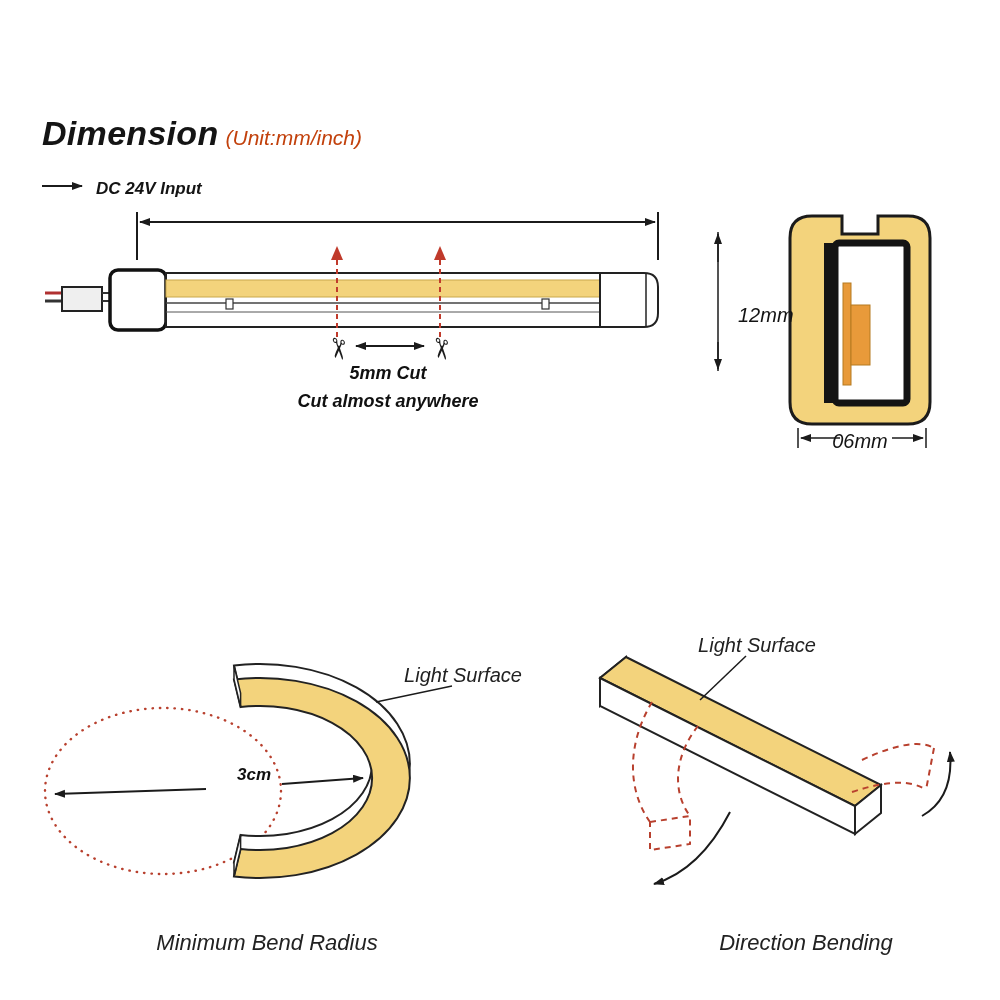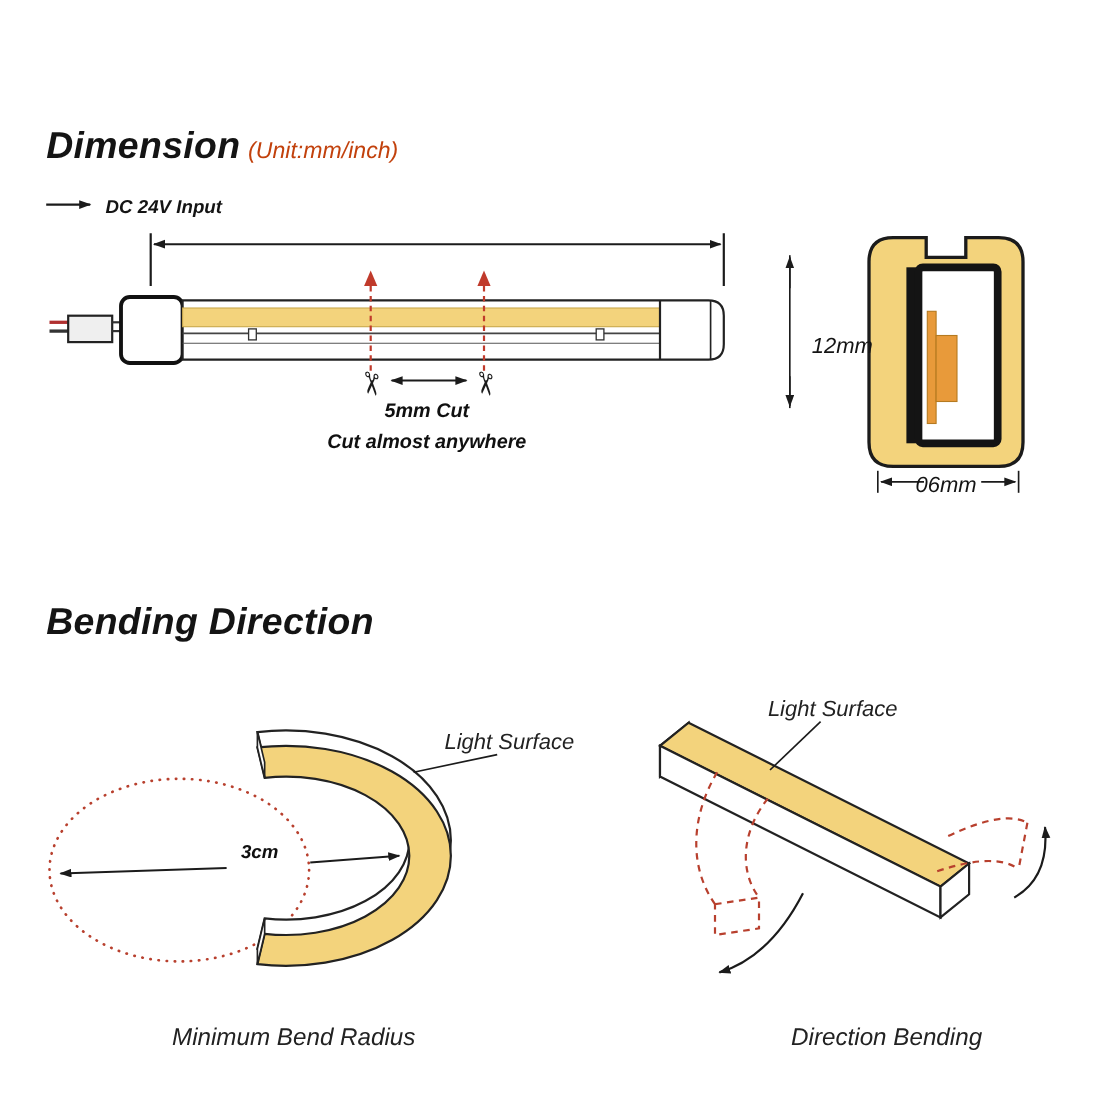--- a/index.html
+++ b/index.html
@@ -95,21 +95,20 @@
   </svg>
 
   <div class="abs scissors" style="left:337px; top:333px;">✂</div>
   <div class="abs scissors" style="left:440px; top:333px;">✂</div>
   <div class="abs lbl-cut center" style="left:388px; top:363px;">5mm Cut</div>
   <div class="abs lbl-cut center" style="left:388px; top:391px;text-align:center;">Cut almost anywhere</div>
 
   <div class="abs lbl-dim" style="left:738px; top:304px;">12mm</div>
   <div class="abs lbl-dim center" style="left:860px; top:430px;">06mm</div>
 
-  <div class="abs h1" style="left:42px; top:546px;">Bending Direction</div>
 
   <svg class="abs" style="left:0; top:600px;" width="1000" height="360" viewBox="0 600 1000 360">
     <defs>
       <marker id="ah2" markerUnits="userSpaceOnUse" markerWidth="12" markerHeight="10" refX="10" refY="4" orient="auto">
         <path d="M0,0 L11,4 L0,8 Z" fill="#1b1b1b"></path>
       </marker>
     </defs>
 
     <g>
       <ellipse cx="163" cy="791" rx="118" ry="83" fill="none" stroke="#b8402e" stroke-width="2.4" stroke-dasharray="0.4 7" stroke-linecap="round"></ellipse>
@@ -146,19 +145,19 @@
       </g>
 
       <path d="M 730 812 Q 700 870, 654 884" fill="none" stroke="#1b1b1b" stroke-width="2" marker-end="url(#ah2)"></path>
       <path d="M 922 816 Q 954 798, 950 752" fill="none" stroke="#1b1b1b" stroke-width="2" marker-end="url(#ah2)"></path>
 
       <line x1="746" y1="656" x2="700" y2="700" stroke="#1b1b1b" stroke-width="1.5"></line>
     </g>
   </svg>
 
   <div class="abs lbl-surface center" style="left:463px; top:664px;">Light Surface</div>
-  <div class="abs lbl-radius center" style="left:236px; top:765px;">3cm</div>
+  <div class="abs lbl-radius center" style="left:254px; top:765px;">3cm</div>
   <div class="abs caption center" style="left:267px; top:930px;">Minimum Bend Radius</div>
 
   <div class="abs lbl-surface center" style="left:757px; top:634px;">Light Surface</div>
   <div class="abs caption center" style="left:806px; top:930px;">Direction Bending</div>
 
 </div>
 
 </body></html>

